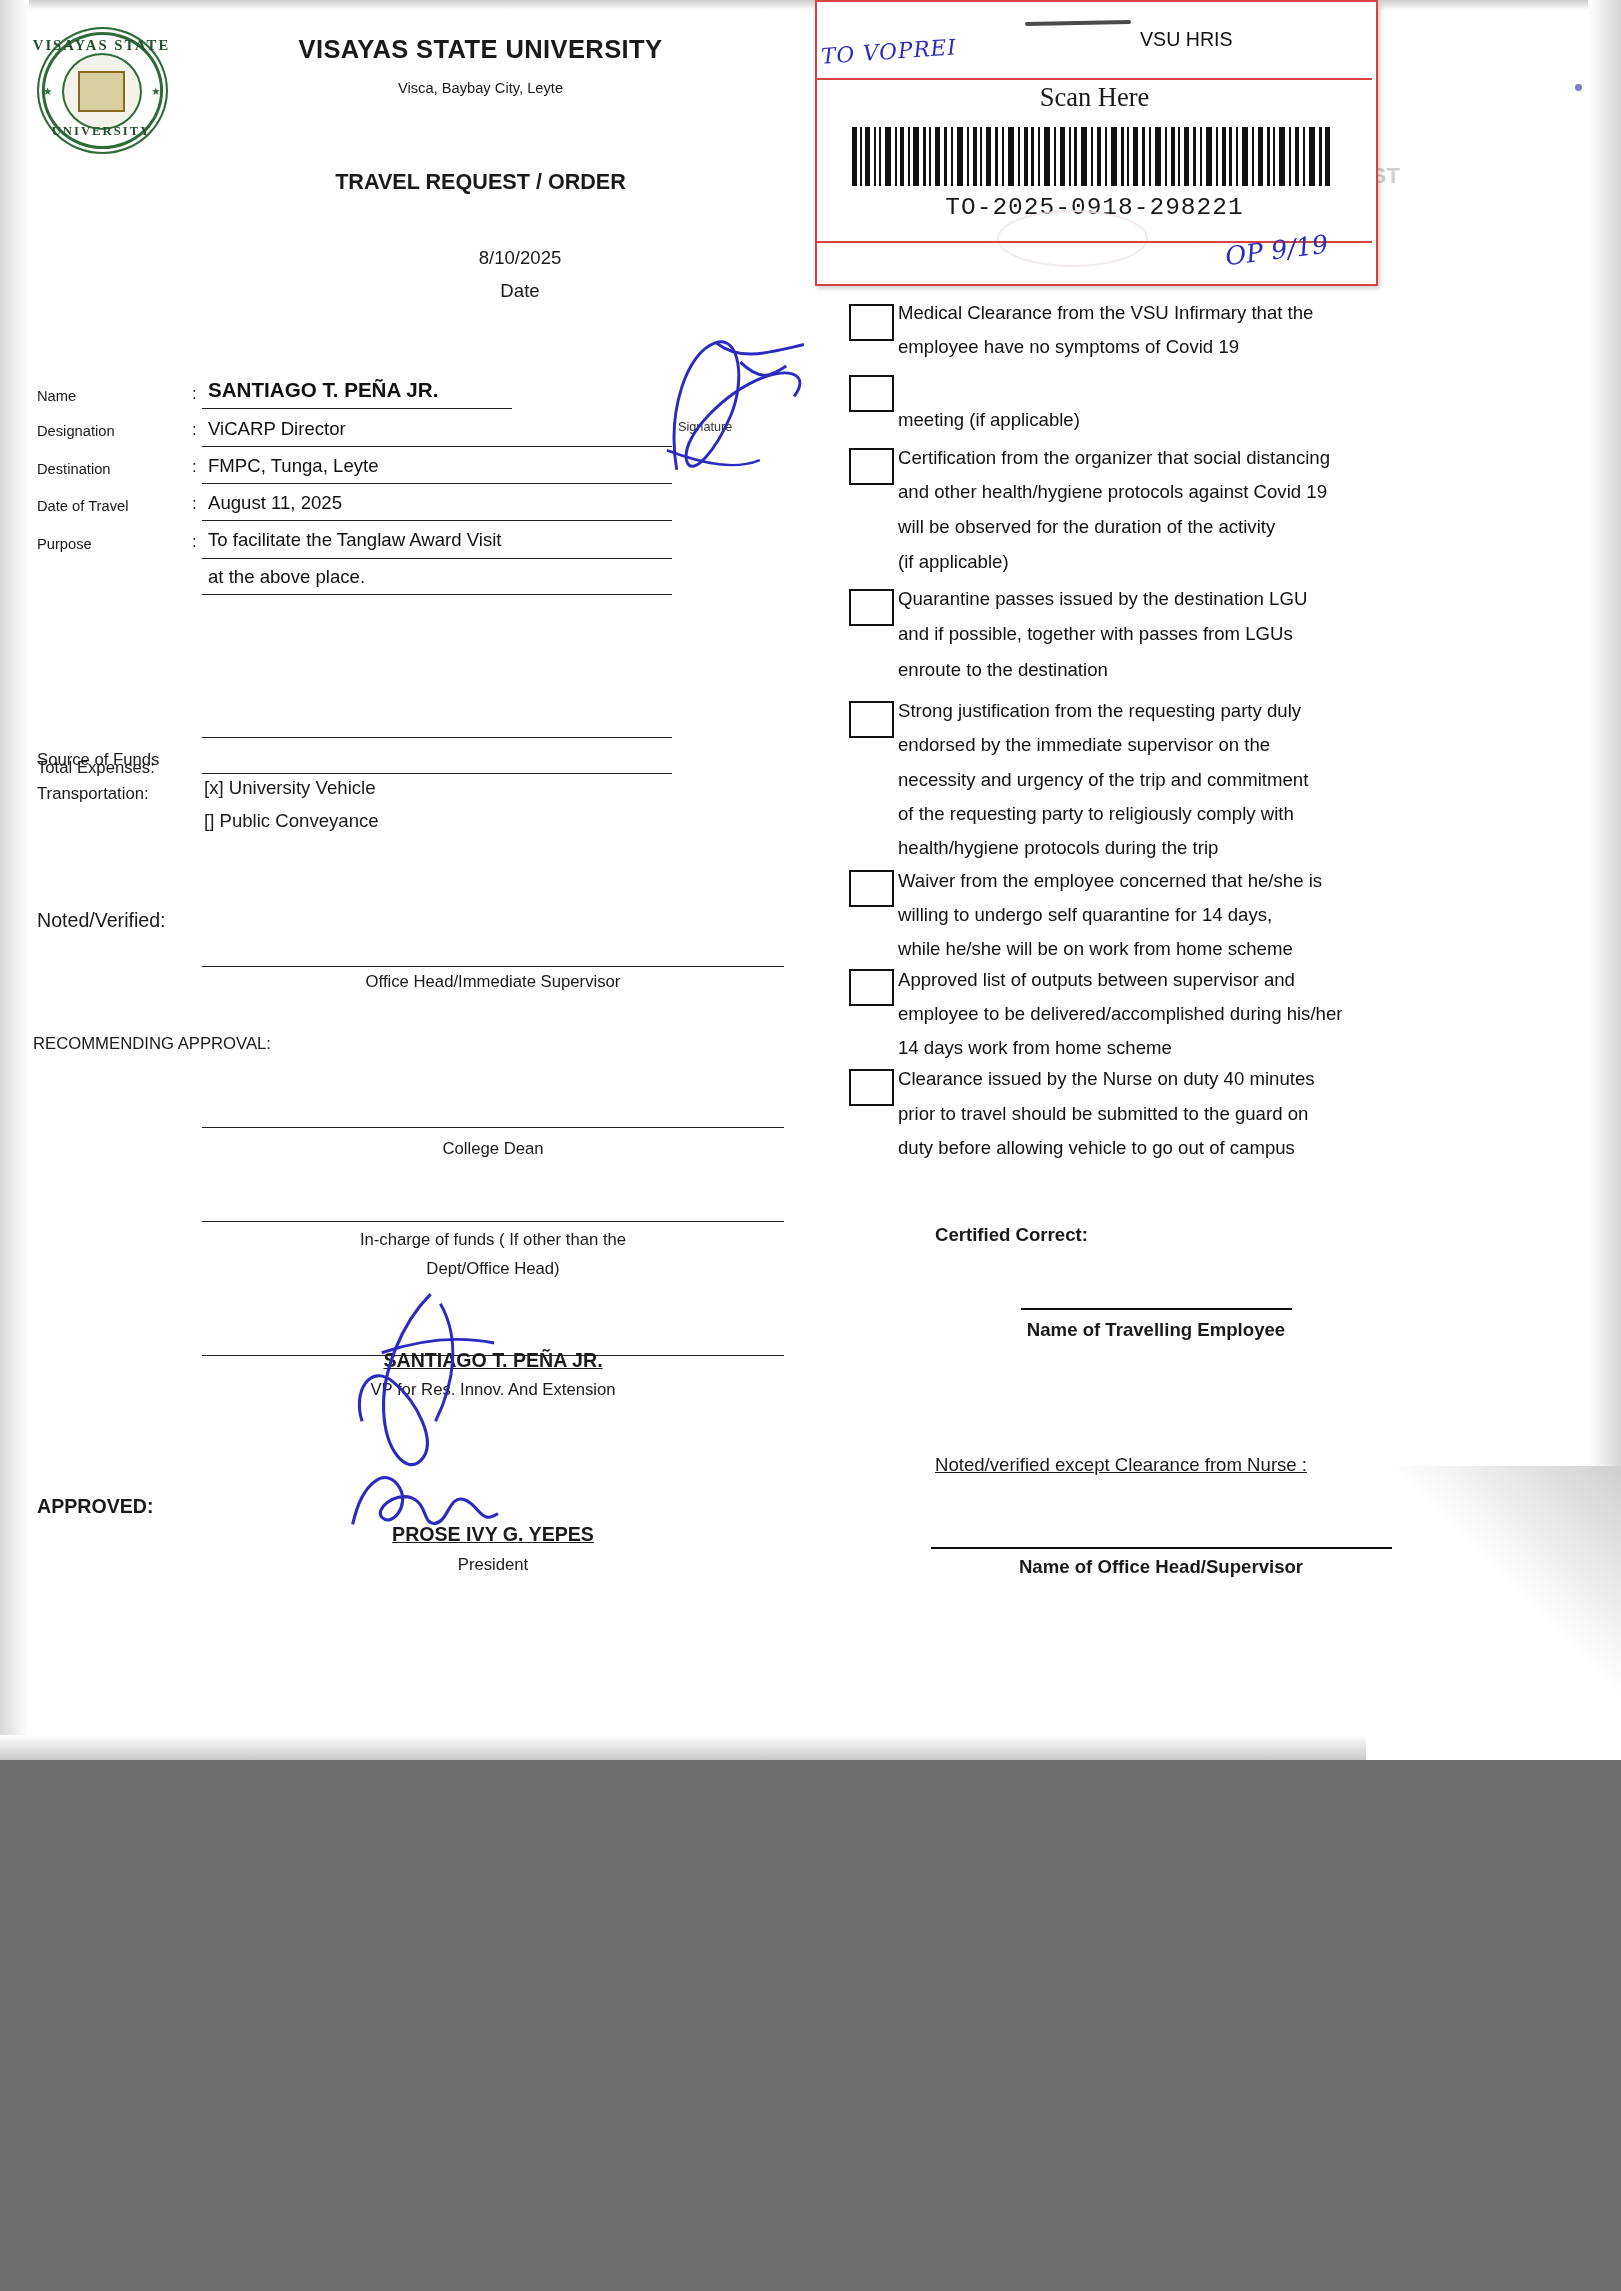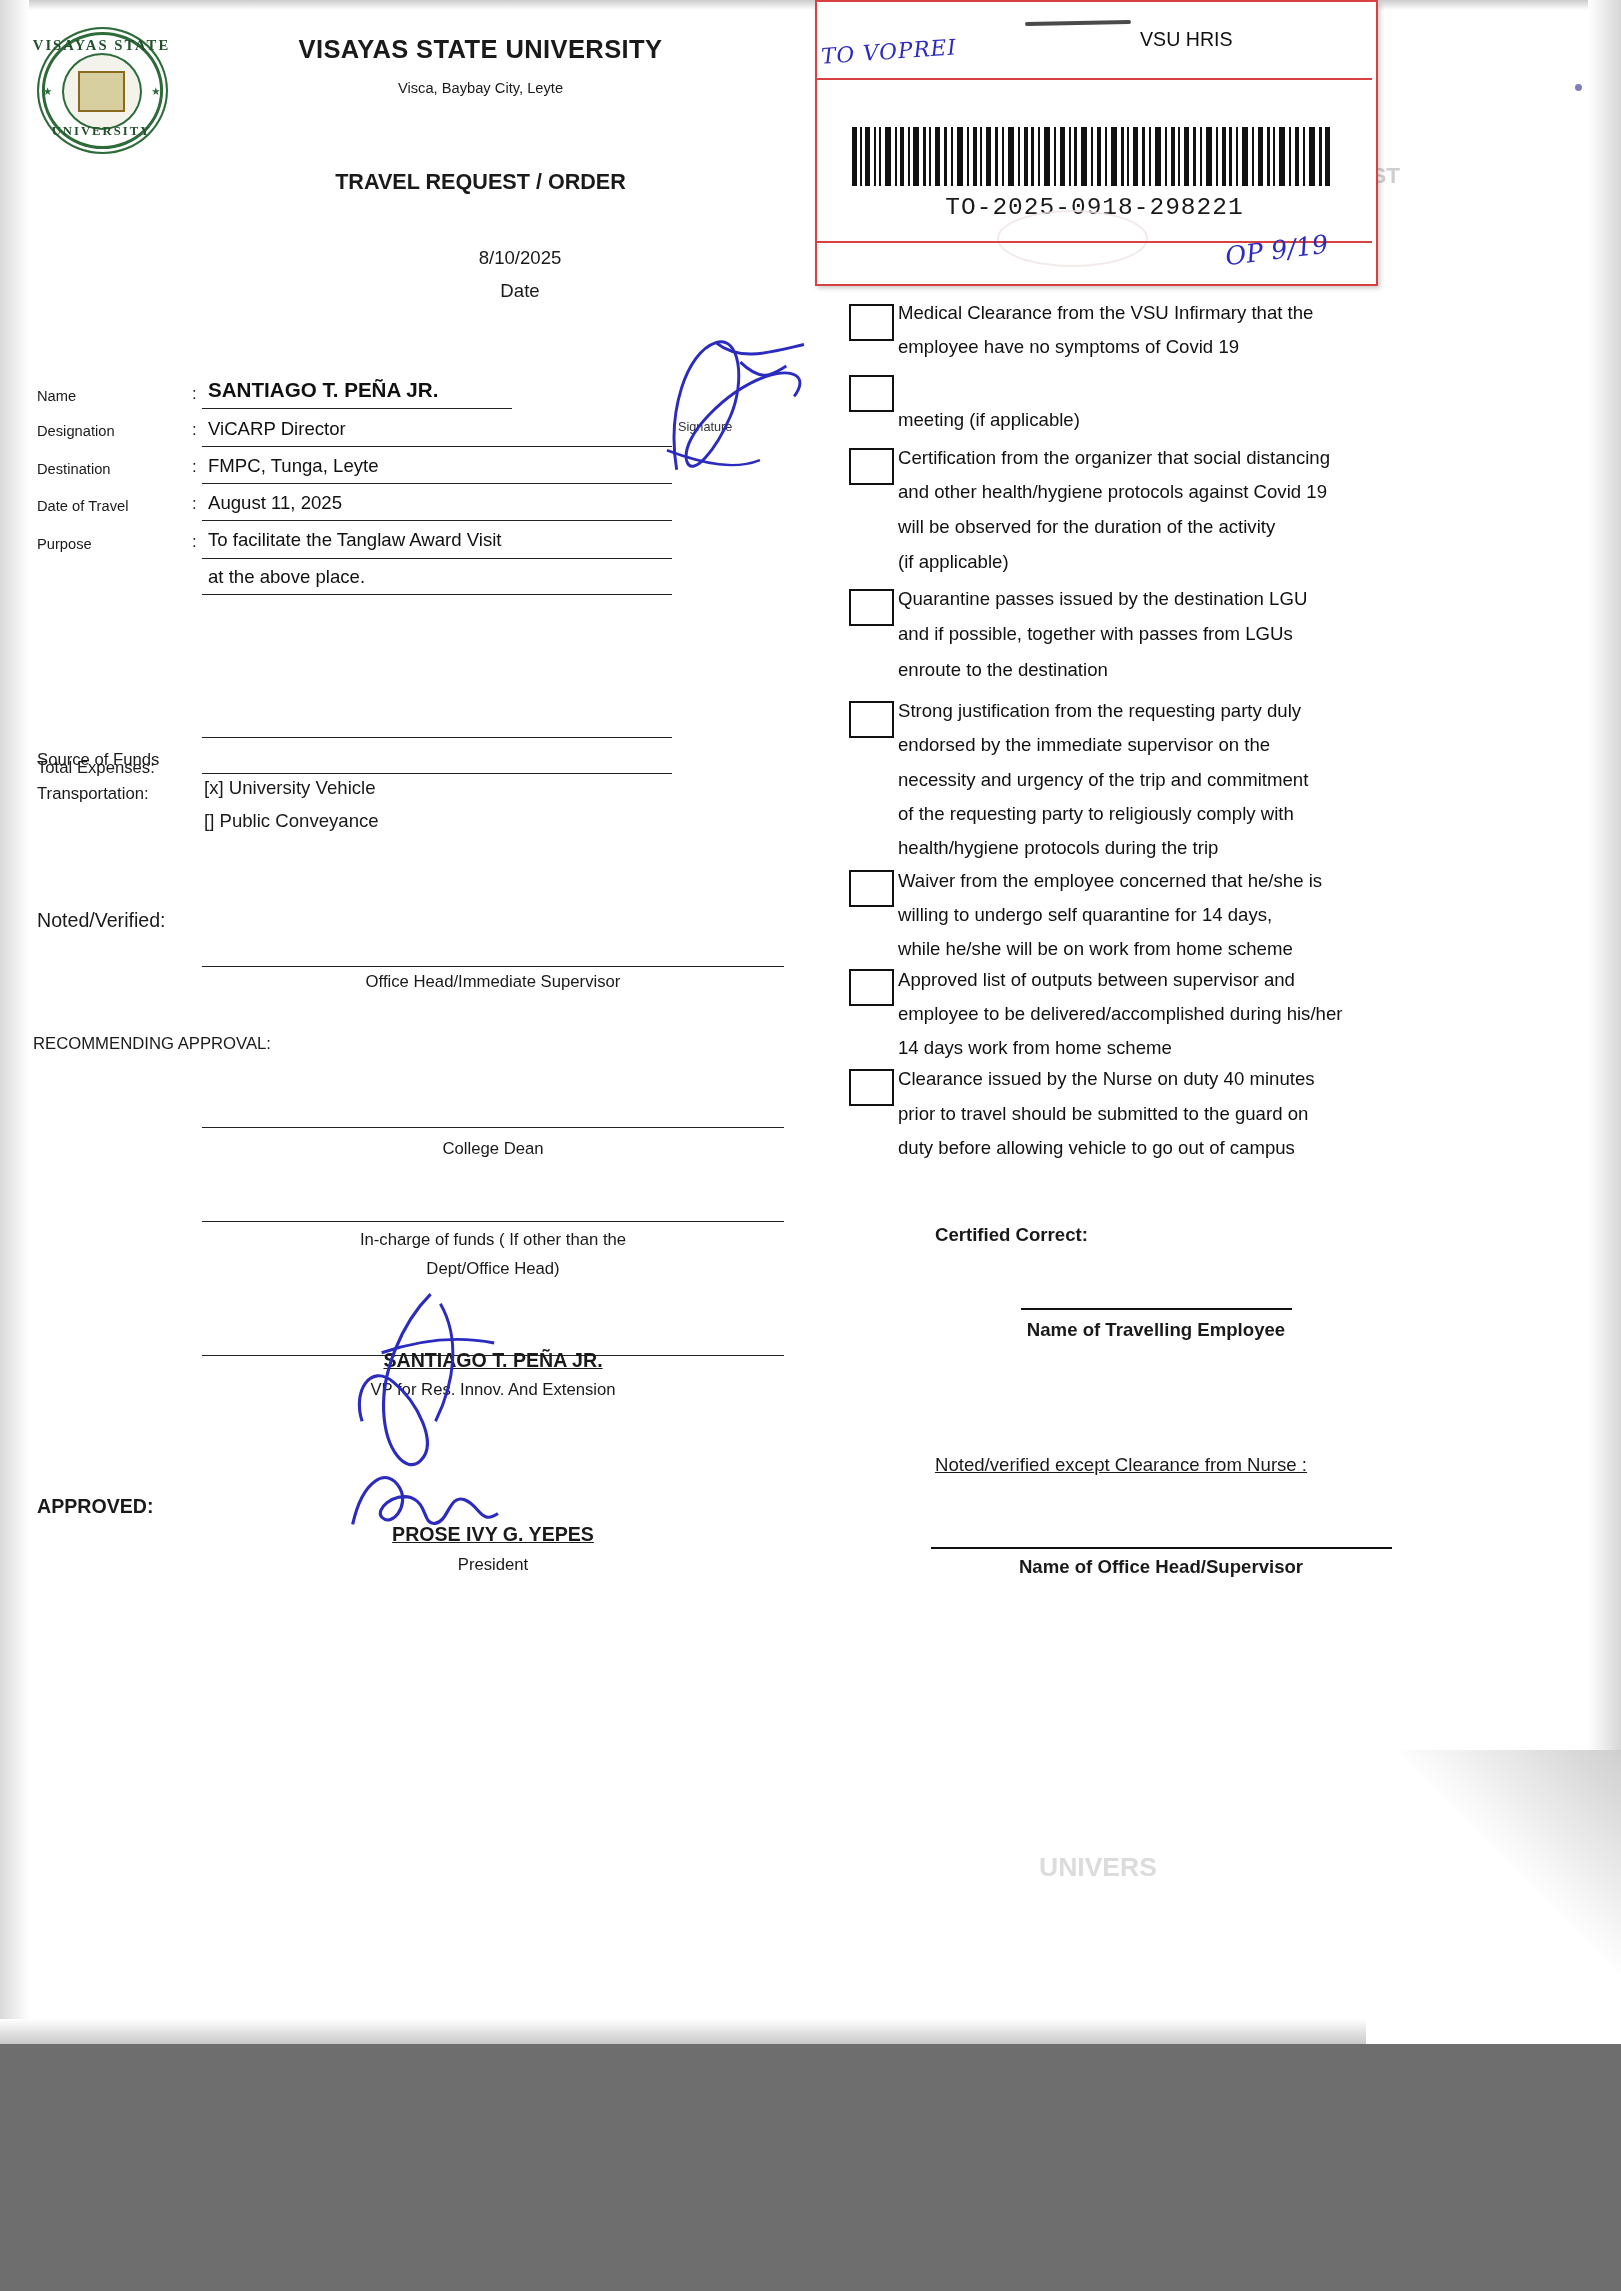--- a/index.html
+++ b/index.html
@@ -3,21 +3,21 @@
 <meta charset="utf-8">
 <style>
   html, body {
     margin: 0;
     padding: 0;
     background: #6e6e6e;
   }
   .page {
     position: relative;
     width: 1621px;
-    height: 2044px;
+    height: 1760px;
     background: #ffffff;
     overflow: hidden;
     font-family: "Liberation Sans", sans-serif;
     color: #1a1a1a;
   }
   
   .scan-shade-left {
     position: absolute;
     left: 0; top: 0; width: 29px; height: 2292px;
     background: linear-gradient(to right, #d9d9d9, #ffffff);
@@ -466,20 +466,21 @@
   <div class="cert-underline" style="left:935px; top:1454px;">Noted/verified except Clearance from Nurse :</div>
   <div class="cert-line thick" style="left:931px; top:1547px; width:461px;"></div>
   <div class="cert-cap" style="left:921px; top:1556px; width:480px;">Name of Office Head/Supervisor</div>
 
   <div class="sticker">
     <div class="clip">
         <div class="clip-bar"></div>
       </div>
     <div class="hris">VSU HRIS</div>
     <div class="red-rule"></div>
+    <div class="scan-here">Scan Here</div>
 
     <div class="barcode">
       <i style="left:0px;width:4.9px"></i>
         <i style="left:7.8px;width:2px"></i>
         <i style="left:12.7px;width:4.9px"></i>
       <i style="left:21.6px;width:2px"></i>
         <i style="left:26.5px;width:2.9px"></i>
         <i style="left:33px;width:5.9px"></i>
       <i style="left:43px;width:2px"></i>
         <i style="left:48px;width:3.9px"></i>

